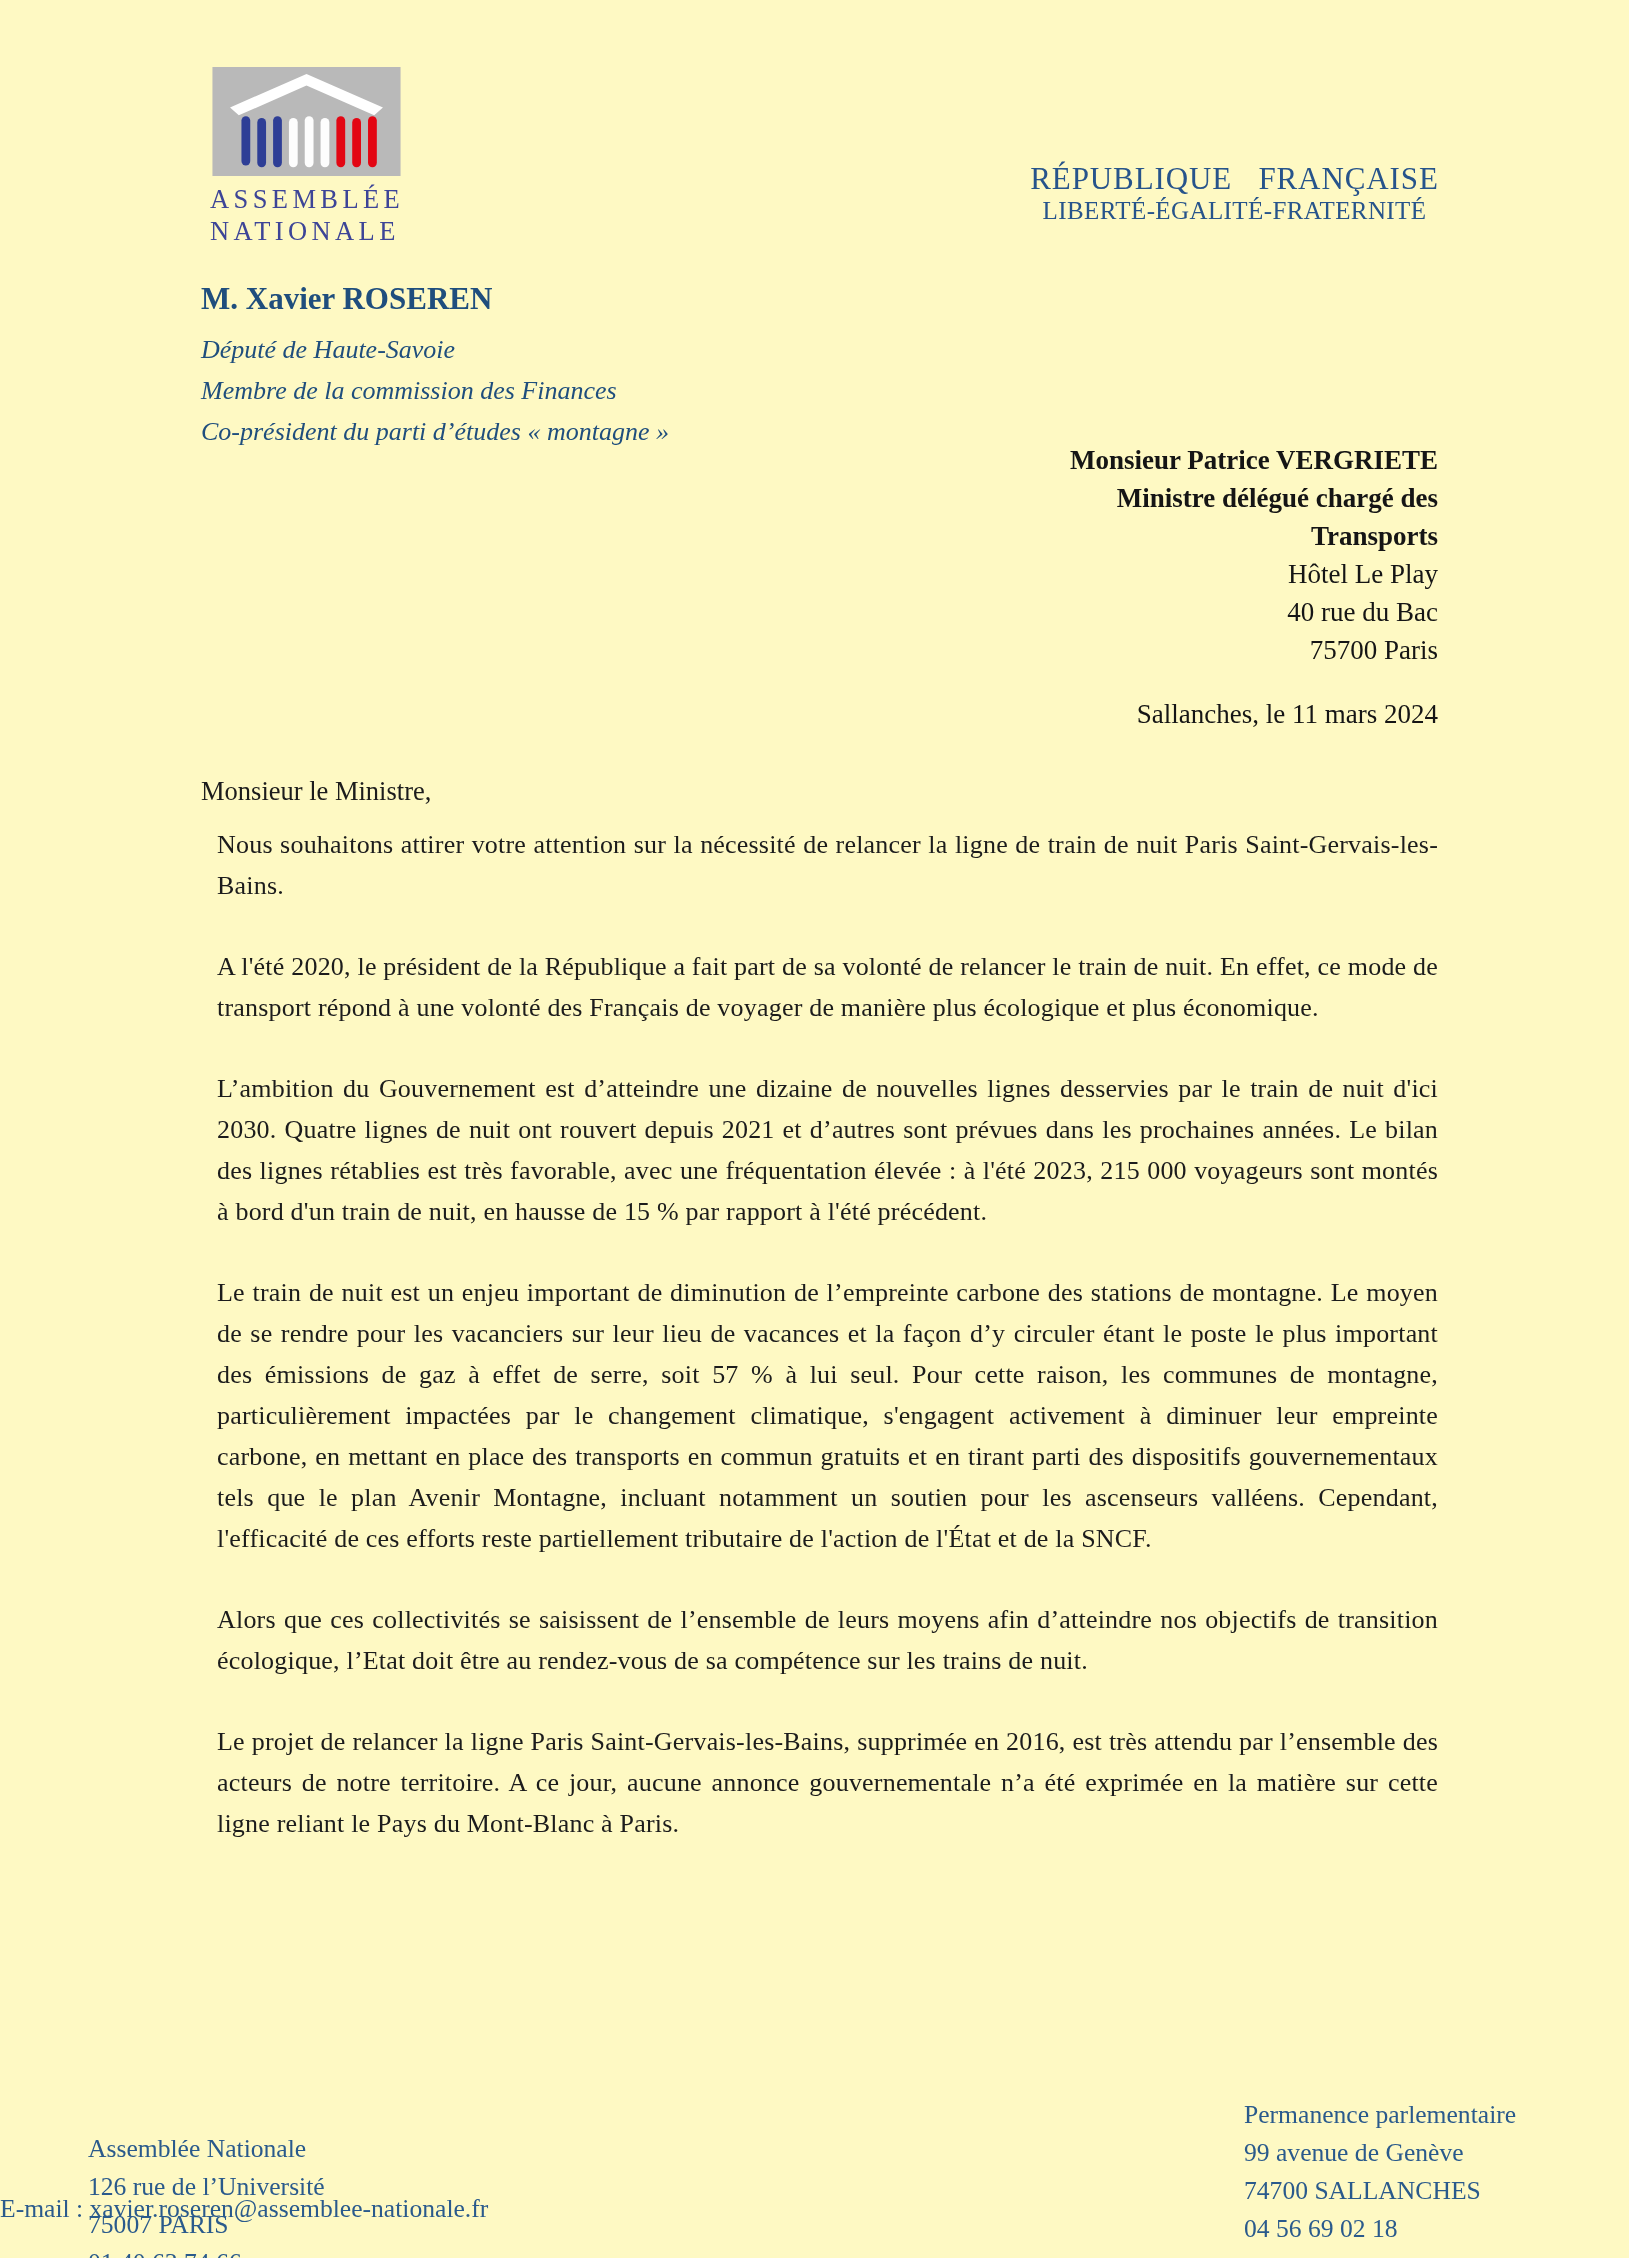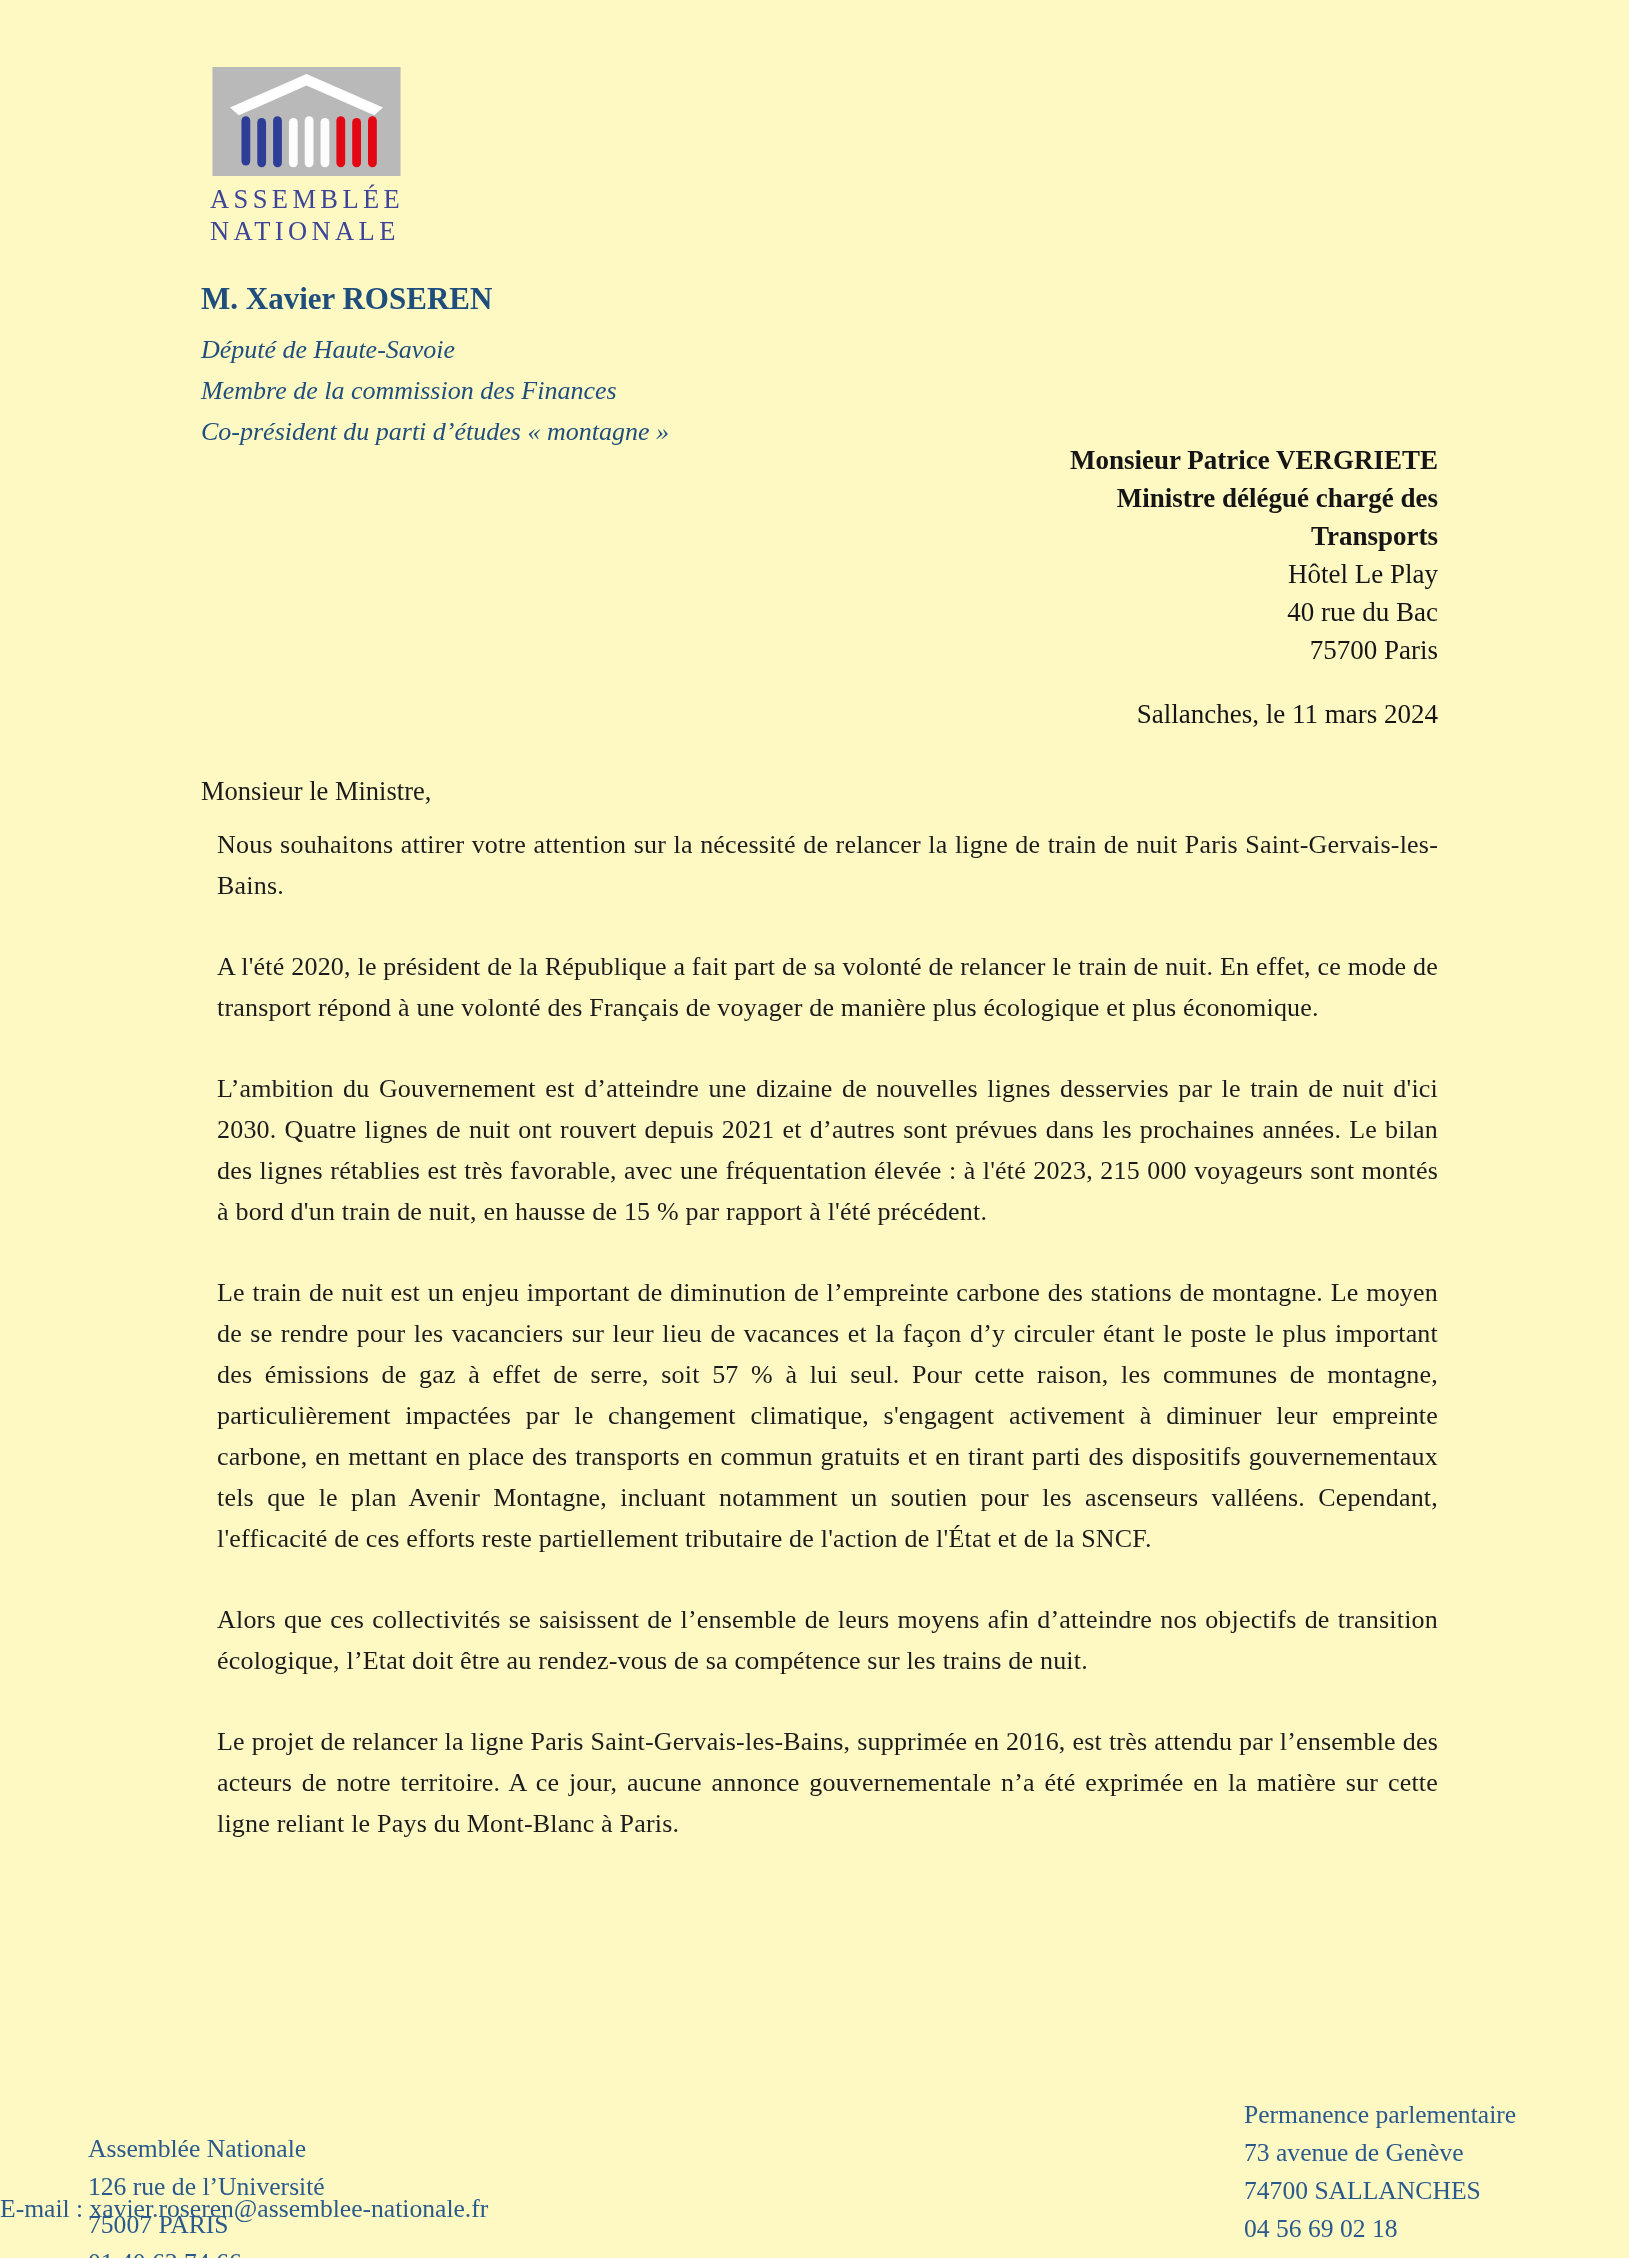--- a/index.html
+++ b/index.html
@@ -64,20 +64,24 @@
       <rect x="141" y="56" width="10" height="58" rx="5" fill="#e30613"></rect>
       <rect x="159" y="58" width="10" height="56" rx="5" fill="#e30613"></rect>
       <rect x="177" y="56" width="10" height="58" rx="5" fill="#e30613"></rect>
     </svg>
     <div class="logo-caption">
       <div>ASSEMBLÉE</div>
       <div>NATIONALE</div>
     </div>
   </div>
 
+  <div class="republic">
+    <div class="republic-l1">RÉPUBLIQUE FRANÇAISE</div>
+    <div class="republic-l2">LIBERTÉ-ÉGALITÉ-FRATERNITÉ</div>
+  </div>
 
   <div class="sender">
     <div class="sender-name">M. Xavier ROSEREN</div>
     <div class="sender-title">Député de Haute-Savoie</div>
     <div class="sender-title">Membre de la commission des Finances</div>
     <div class="sender-title">Co-président du parti d’études « montagne »</div>
   </div>
 
   <div class="recipient">
     <div class="b">Monsieur Patrice VERGRIETE</div>
@@ -105,19 +109,19 @@
     <div>Assemblée Nationale</div>
     <div>126 rue de l’Université</div>
     <div>75007 PARIS</div>
     <div>01 40 63 74 66</div>
   </div>
 
   <div class="footer footer-center">E-mail : xavier.roseren@assemblee-nationale.fr</div>
 
   <div class="footer footer-right">
     <div>Permanence parlementaire</div>
-    <div>73 avenue de Genève</div>
+    <div>99 avenue de Genève</div>
     <div>74700 SALLANCHES</div>
     <div>04 56 69 02 18</div>
   </div>
 
 </div>
 
 
 </body></html>

